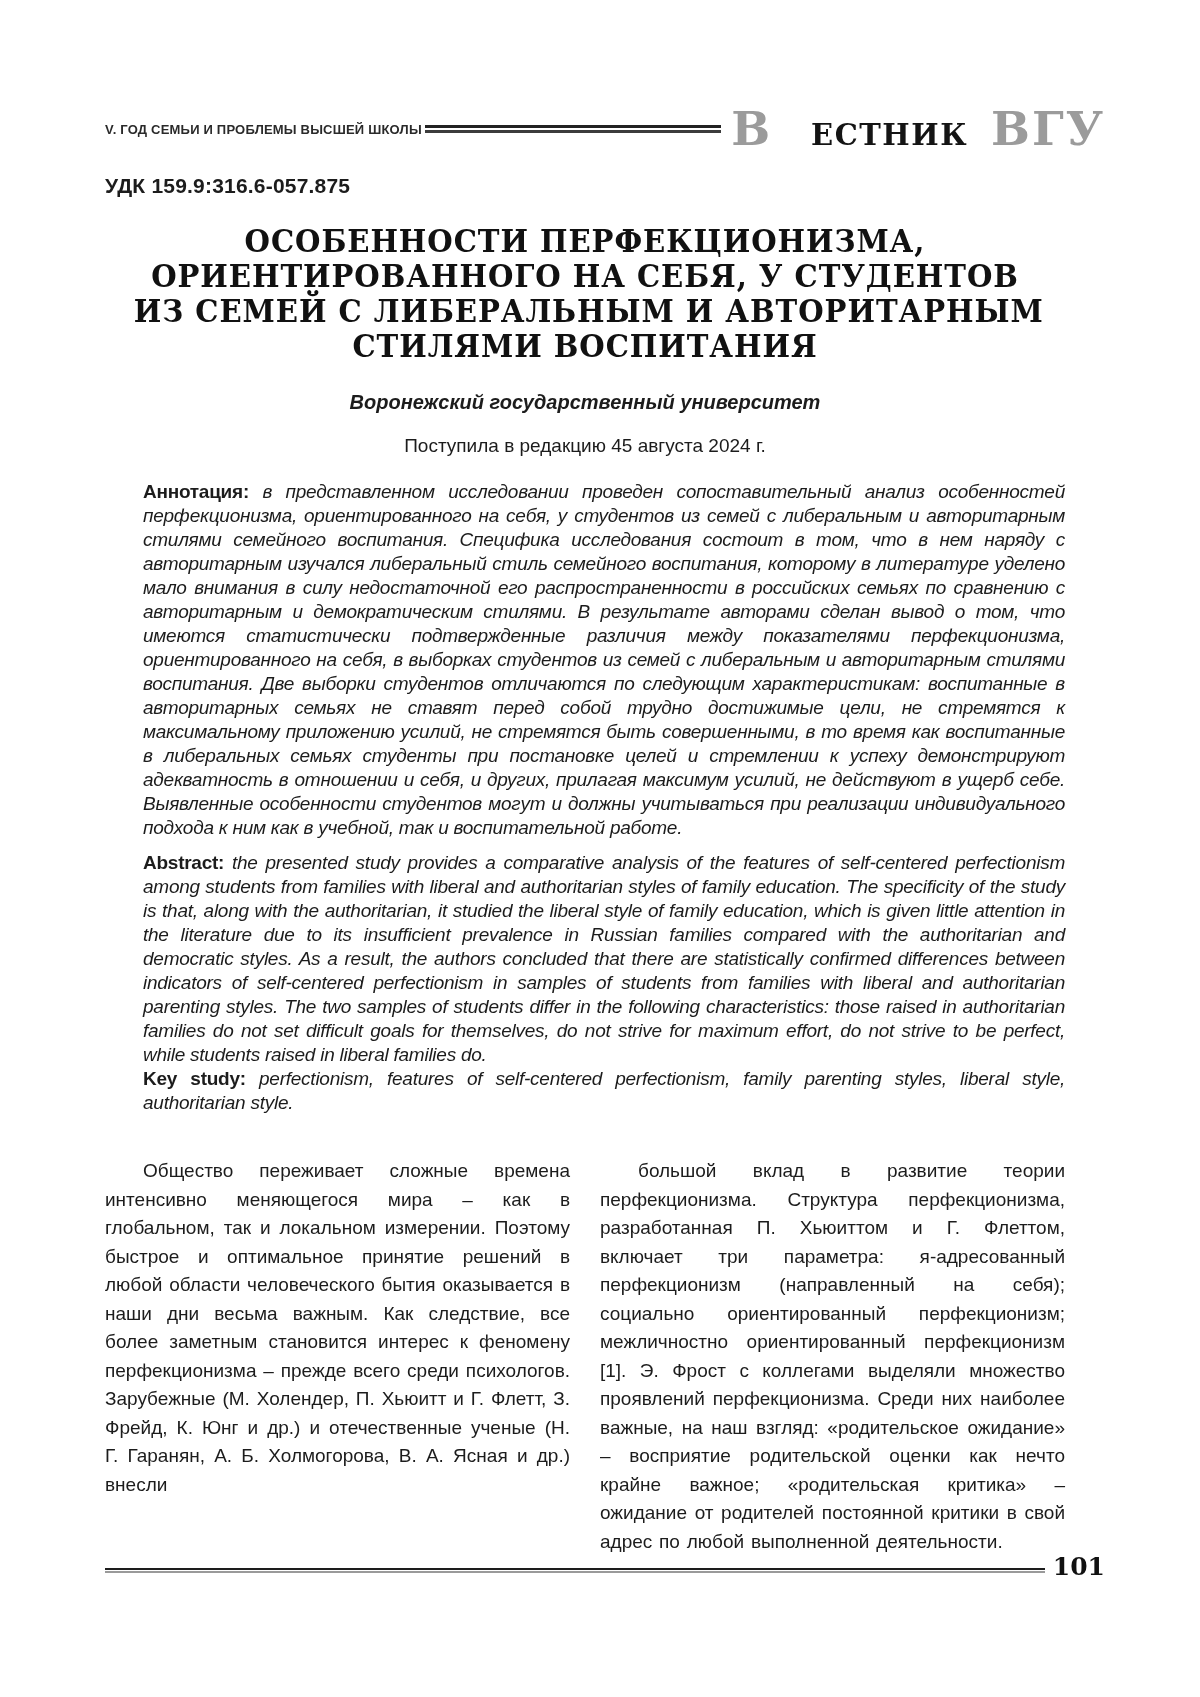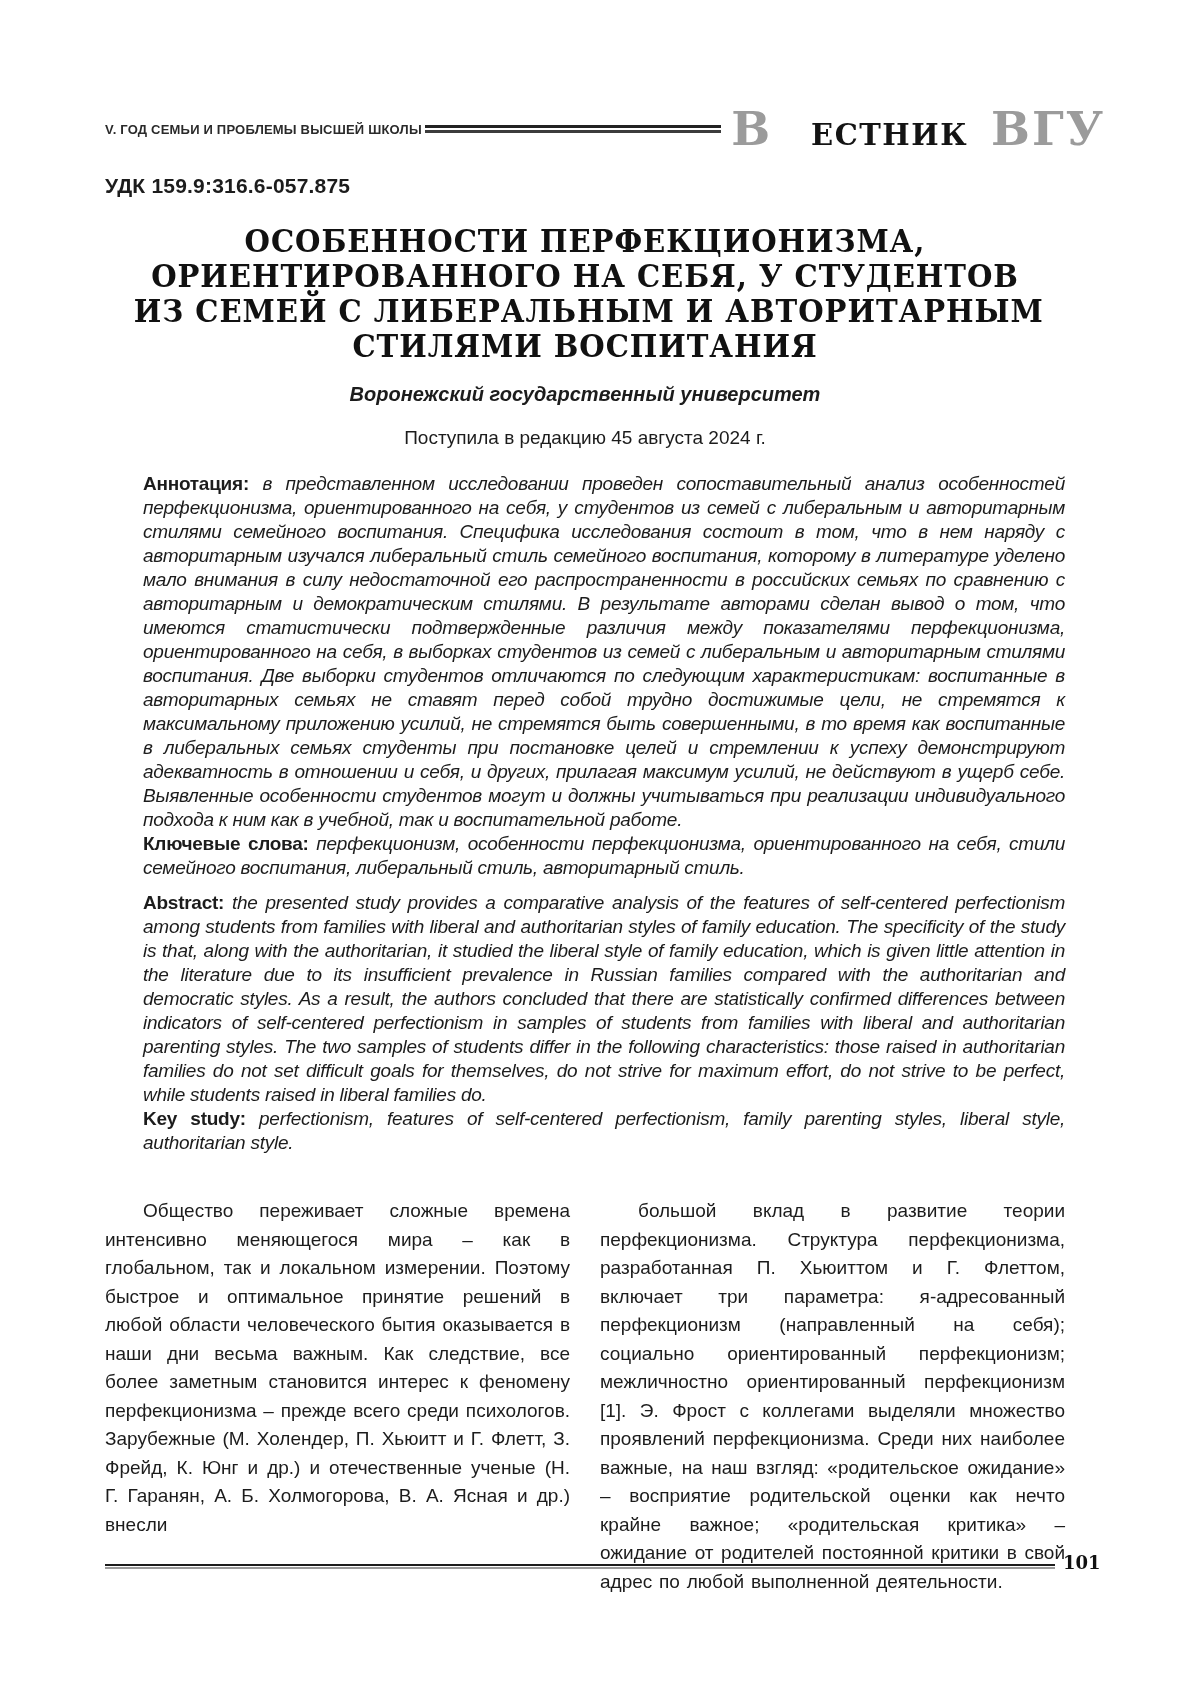--- a/index.html
+++ b/index.html
@@ -32,21 +32,21 @@
   .udc{margin-top:22px;font-size:21px;font-weight:bold;letter-spacing:.2px;}
 
   
   .article-title{margin-top:26px;text-align:center;}
   .title-line{
     font-family:"DejaVu Serif","Liberation Serif",serif;font-weight:bold;
     font-size:31px;line-height:35px;letter-spacing:1px;color:#111;
     transform:scaleX(.94);transform-origin:center;white-space:nowrap;
   }
   .authors{margin-top:25px;text-align:center;font-size:20px;font-weight:bold;}
-  .affiliation{margin-top:19px;text-align:center;font-size:20px;font-weight:bold;font-style:italic;}
+  .affiliation{margin-top:27px;text-align:center;font-size:20px;font-weight:bold;font-style:italic;}
   .received{margin-top:21px;text-align:center;font-size:19px;}
 
   
   .abstract-block{
     margin-top:23px;padding-left:38px;text-align:justify;
     font-size:19px;line-height:24px;letter-spacing:-.25px;
   }
   .abstract-block p{margin:0;font-style:italic;}
   .block-label{font-style:normal;font-weight:bold;}
   .abstract-en{margin-top:11px;}
@@ -57,21 +57,21 @@
   .col p{margin:0;text-indent:38px;}
 
   
   .footer{position:absolute;left:105px;top:1552px;width:1000px;display:flex;align-items:center;}
   .footer-rule{
     width:950px;height:1px;margin-top:8px;
     border-top:2px solid #1d1d1d;border-bottom:2px solid #9a9a9a;
   }
   .page-number{
     margin-left:8px;font-family:"DejaVu Serif","Liberation Serif",serif;
-    font-weight:bold;font-size:18px;color:#111;
+    font-weight:bold;font-size:25px;color:#111;
   }
 </style>
 </head>
 <body>
 
 <div class="content">
 
   <div class="header">
     <span class="section-label">V. ГОД СЕМЬИ И ПРОБЛЕМЫ ВЫСШЕЙ ШКОЛЫ</span>
     <span class="header-rule"></span>
@@ -87,21 +87,20 @@
     <div class="title-line">СТИЛЯМИ ВОСПИТАНИЯ</div>
   </div>
 
 
   <div class="affiliation">Воронежский государственный университет</div>
 
   <div class="received">Поступила в редакцию 45 августа 2024 г.</div>
 
   <div class="abstract-block">
     <p><span class="block-label">Аннотация:</span> <span>в представленном исследовании проведен сопоставительный анализ особенностей перфекционизма, ориентированного на себя, у студентов из семей с либеральным и авторитарным стилями семейного воспитания. Специфика исследования состоит в том, что в нем наряду с авторитарным изучался либеральный стиль семейного воспитания, которому в литературе уделено мало внимания в силу недостаточной его распространенности в российских семьях по сравнению с авторитарным и демократическим стилями. В результате авторами сделан вывод о том, что имеются статистически подтвержденные различия между показателями перфекционизма, ориентированного на себя, в выборках студентов из семей с либеральным и авторитарным стилями воспитания. Две выборки студентов отличаются по следующим характеристикам: воспитанные в авторитарных семьях не ставят перед собой трудно достижимые цели, не стремятся к максимальному приложению усилий, не стремятся быть совершенными, в то время как воспитанные в либеральных семьях студенты при постановке целей и стремлении к успеху демонстрируют адекватность в отношении и себя, и других, прилагая максимум усилий, не действуют в ущерб себе. Выявленные особенности студентов могут и должны учитываться при реализации индивидуального подхода к ним как в учебной, так и воспитательной работе.</span></p>
-    <p><span class="block-label">Ключевые слова:</span> <span>перфекционизм, особенности перфекционизма, ориентированного на себя, стили семейного воспитания, либеральный стиль, авторитарный стиль.</span></p>
   </div>
 
   <div class="abstract-block abstract-en">
     <p><span class="block-label">Abstract:</span> <span>the presented study provides a comparative analysis of the features of self-centered perfectionism among students from families with liberal and authoritarian styles of family education. The specificity of the study is that, along with the authoritarian, it studied the liberal style of family education, which is given little attention in the literature due to its insufficient prevalence in Russian families compared with the authoritarian and democratic styles. As a result, the authors concluded that there are statistically confirmed differences between indicators of self-centered perfectionism in samples of students from families with liberal and authoritarian parenting styles. The two samples of students differ in the following characteristics: those raised in authoritarian families do not set difficult goals for themselves, do not strive for maximum effort, do not strive to be perfect, while students raised in liberal families do.</span></p>
     <p><span class="block-label">Key study:</span> <span>perfectionism, features of self-centered perfectionism, family parenting styles, liberal style, authoritarian style.</span></p>
   </div>
 
   <div class="body-columns">
     <div class="col">
       <p>Общество переживает сложные времена интенсивно меняющегося мира – как в глобальном, так и локальном измерении. Поэтому быстрое и оптимальное принятие решений в любой области человеческого бытия оказывается в наши дни весьма важным. Как следствие, все более заметным становится интерес к феномену перфекционизма – прежде всего среди психологов. Зарубежные (М. Холендер, П. Хьюитт и Г. Флетт, З. Фрейд, К. Юнг и др.) и отечественные ученые (Н. Г. Гаранян, А. Б. Холмогорова, В. А. Ясная и др.) внесли</p>

